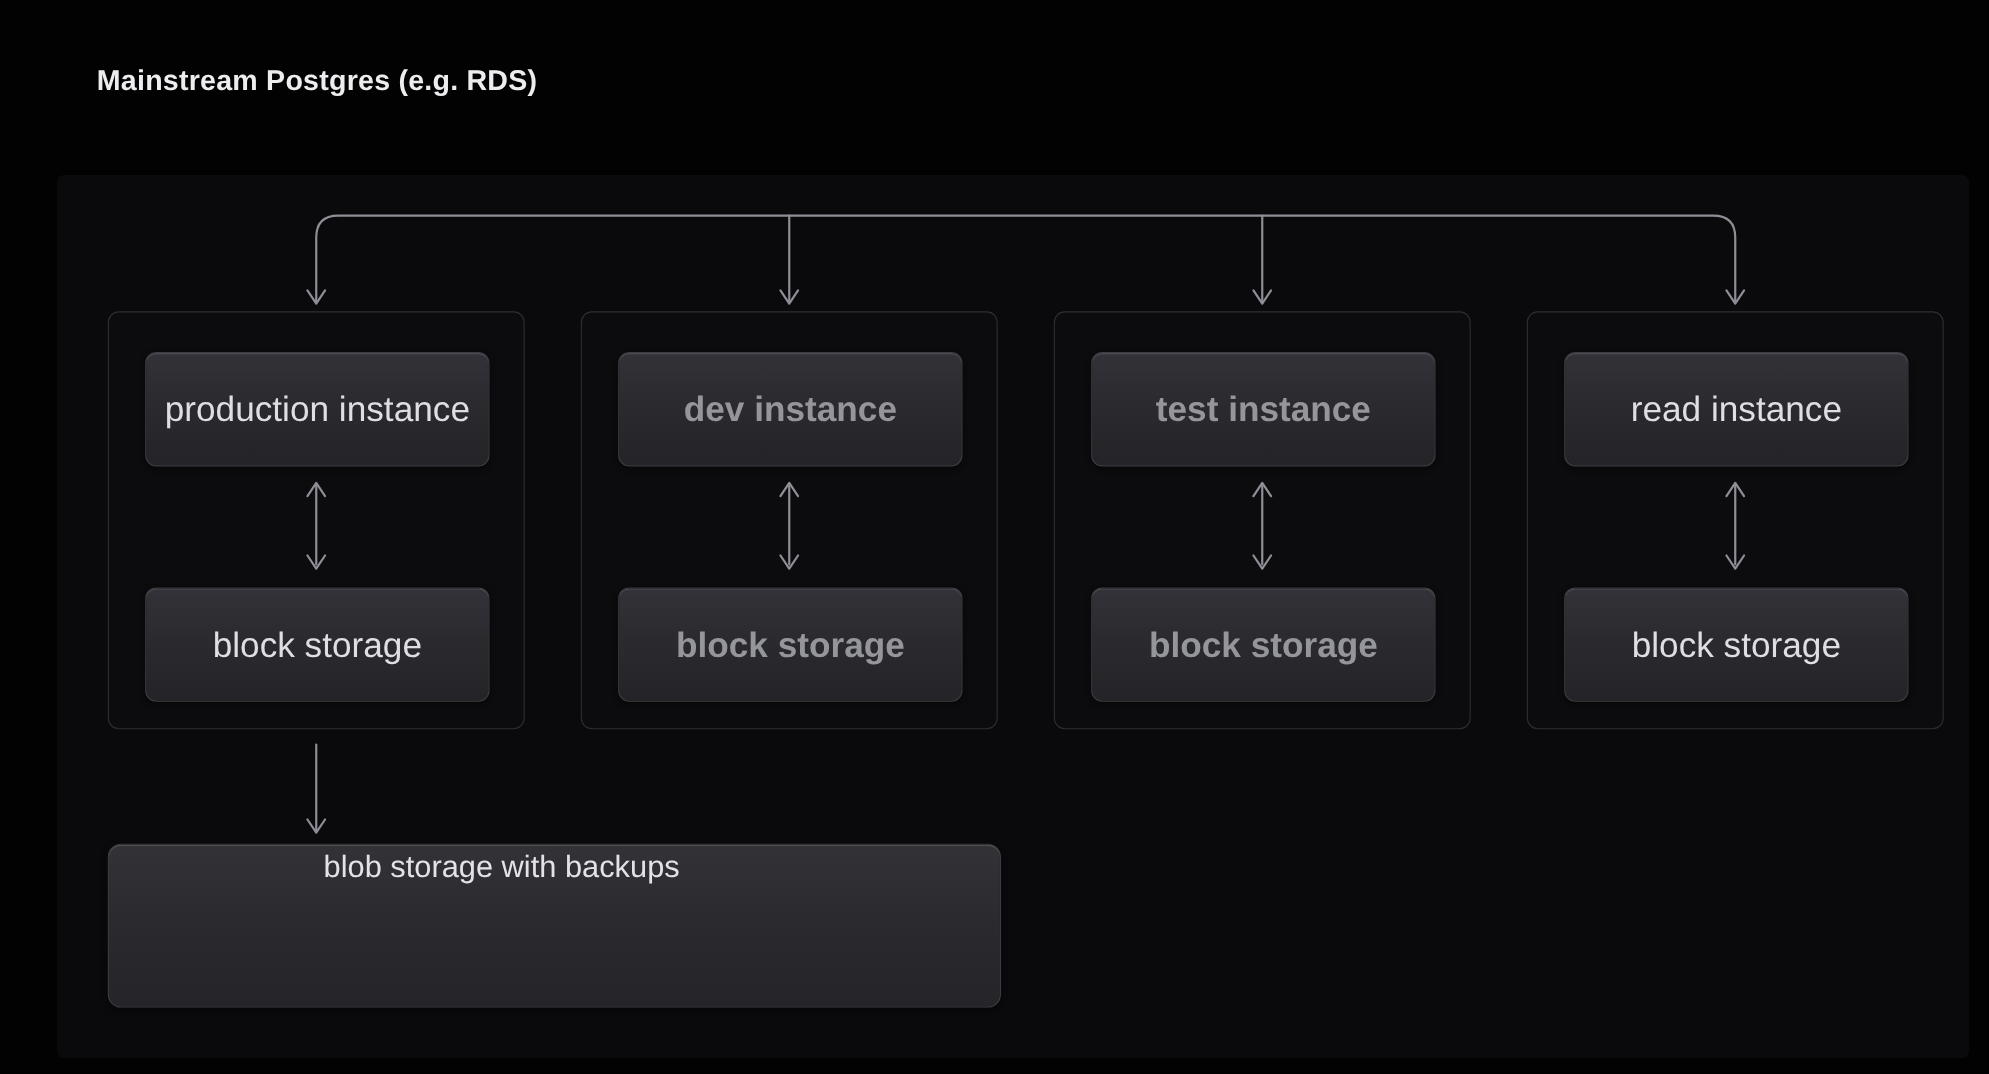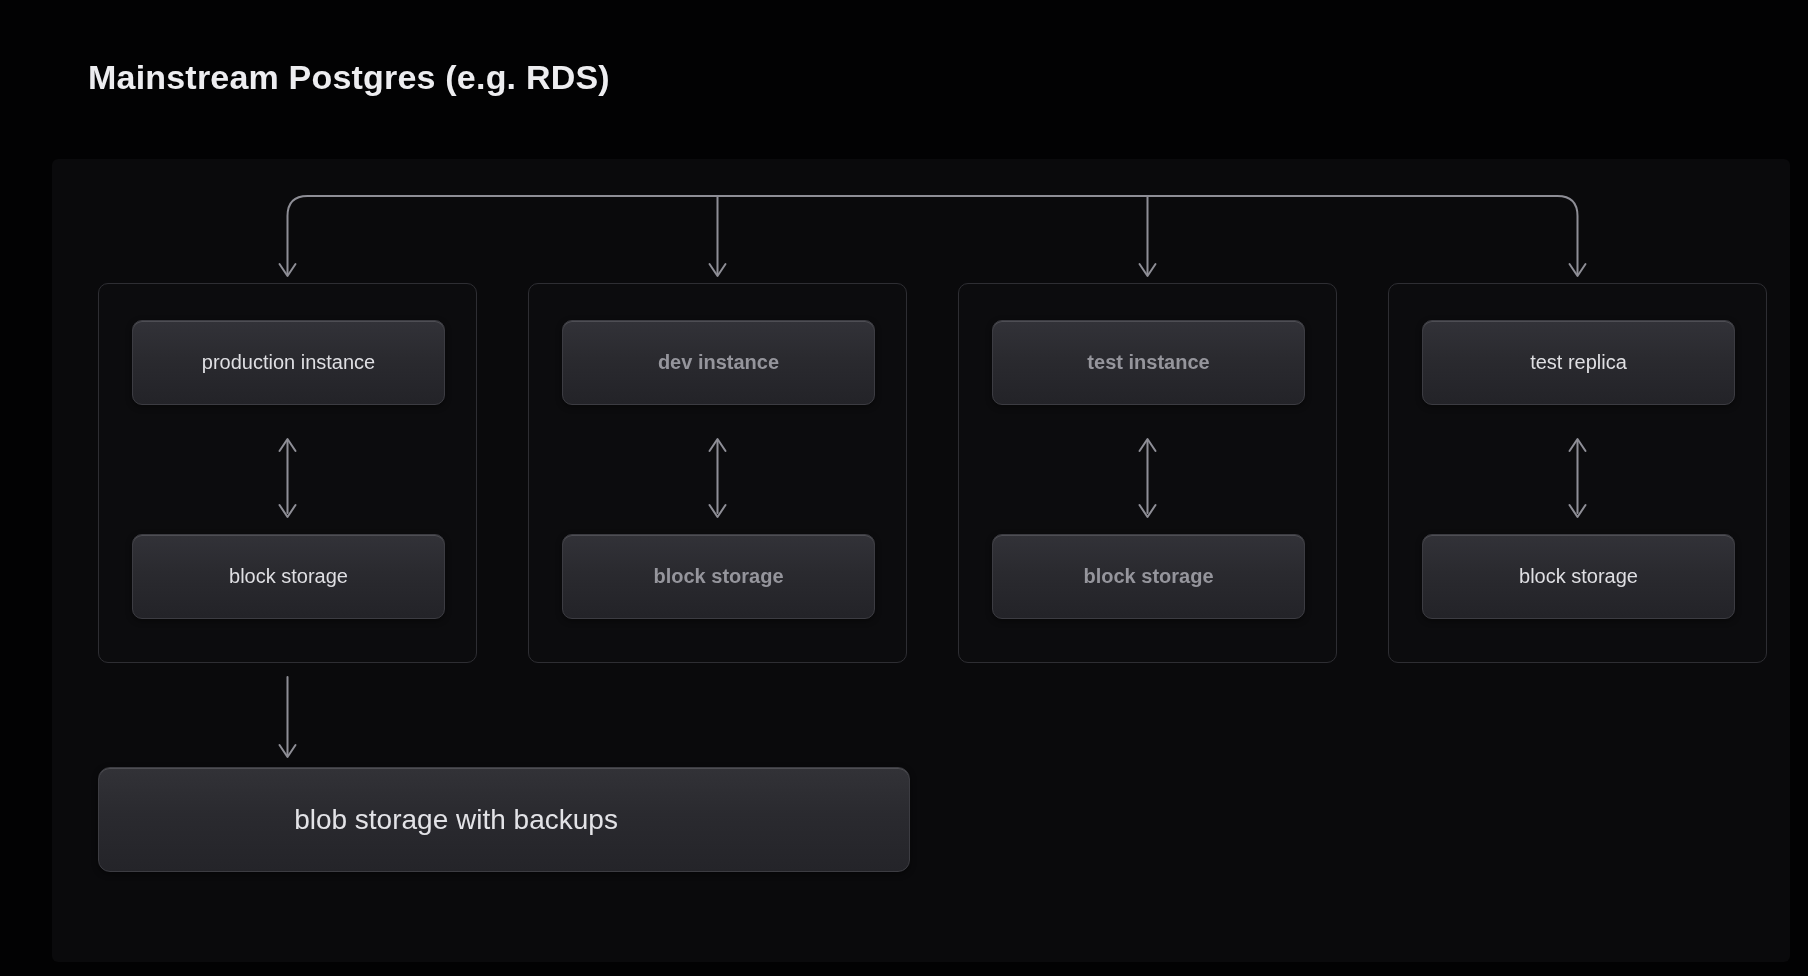--- a/index.html
+++ b/index.html
@@ -12,21 +12,21 @@
     position: relative;
     width: 1808px;
     height: 976px;
     background: #020203;
     overflow: hidden;
   }
   .page-title {
     position: absolute;
     left: 88px;
     top: 58px;
-    font-size: 34px;
+    font-size: 26px;
     font-weight: 700;
     letter-spacing: 0.2px;
     color: #ededf0;
     white-space: nowrap;
   }
   .panel {
     position: absolute;
     left: 52px;
     top: 159px;
     width: 1738px;
@@ -60,51 +60,51 @@
     box-sizing: border-box;
   }
   .group.g0 { left: 98px; }
   .group.g1 { left: 528px; }
   .group.g2 { left: 958px; }
   .group.g3 { left: 1388px; }
   .node {
     position: absolute;
     left: 33px;
     width: 313px;
-    height: 85px;
+    height: 104px;
     border-radius: 10px;
     background: linear-gradient(180deg, #323238 0%, #2a2a2f 45%, #232328 100%);
     border: 1px solid #3c3c42;
     box-shadow: inset 0 1px 0 rgba(255,255,255,0.14), 0 2px 6px rgba(0,0,0,0.45);
     box-sizing: border-box;
     display: flex;
     align-items: center;
     justify-content: center;
-    font-size: 20px;
+    font-size: 32px;
     color: #dfdfe3;
     white-space: nowrap;
   }
   .node.instance { top: 36px; }
   .node.storage  { top: 250px; }
   .group[data-tone="dim"] .node { color: #95959c; font-weight: bold; }
   .blob-node {
     position: absolute;
     left: 98px;
     top: 767px;
     width: 812px;
-    height: 105px;
+    height: 149px;
     border-radius: 12px;
     background: linear-gradient(180deg, #323237 0%, #2a2a2f 45%, #242429 100%);
     border: 1px solid #3c3c42;
     box-shadow: inset 0 1px 0 rgba(255,255,255,0.14), 0 2px 6px rgba(0,0,0,0.45);
     box-sizing: border-box;
     display: flex;
     flex-direction: column;
     align-items: center;
-    justify-content: center;
+    justify-content: space-between;
     padding-right: 96px;
     font-size: 28px;
     line-height: 40px;
     color: #e3e3e7;
     white-space: nowrap;
   }
 </style>
 </head>
 <body>
 
@@ -166,21 +166,21 @@
     <div class="node instance">
       <span>test instance</span>
     </div>
     <div class="node storage">
       <span>block storage</span>
     </div>
   </div>
 
   <div class="group g3" data-tone="bright">
     <div class="node instance">
-      <span>test replica</span>
+      <span>read instance</span>
     </div>
     <div class="node storage">
       <span>block storage</span>
     </div>
   </div>
 
   <div class="blob-node">
     <span>blob storage with backups</span>
   </div>
 

